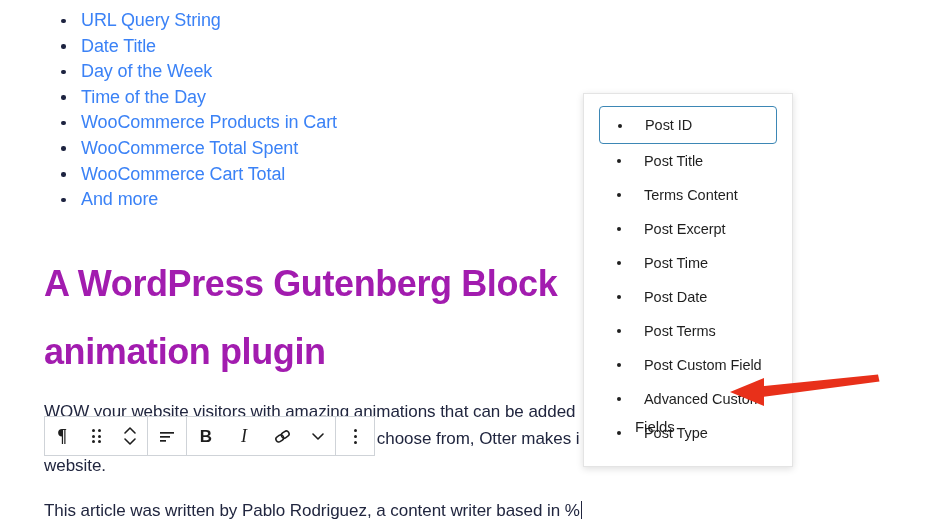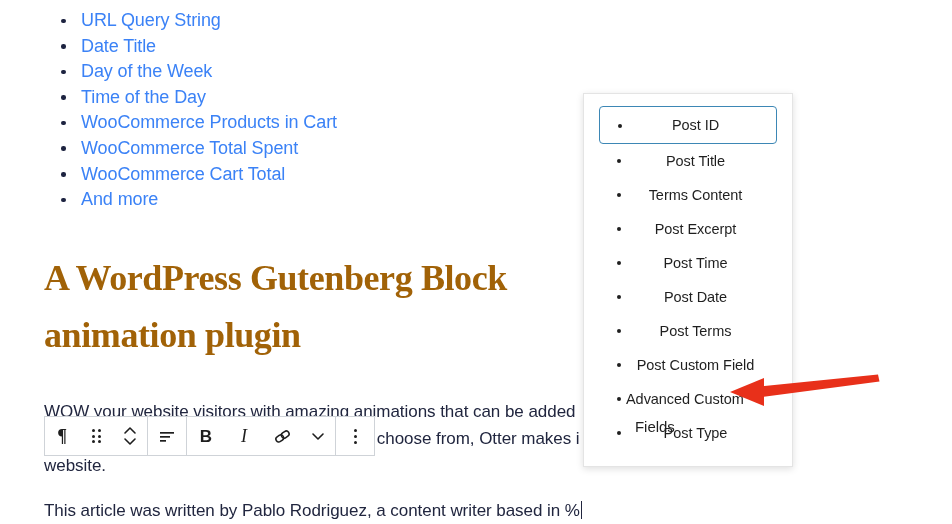--- a/index.html
+++ b/index.html
@@ -52,26 +52,25 @@
     background: #1d2340;
   }
 
   .post-heading {
     margin: 0;
     position: absolute;
     left: 0;
     top: 242px;
     width: 610px;
     font-size: 36px;
-    line-height: 57px;
+    line-height: 68px;
     font-weight: bold;
-    color: #a16207;
+    color: #a21caf;
     letter-spacing: -0.4px;
     white-space: pre-wrap;
-    font-family: Liberation Serif, serif;
   }
 
   .body-para {
     position: absolute;
     left: 0;
     width: 556px;
     font-size: 17px;
     line-height: 27px;
     color: #21263f;
     letter-spacing: -0.05px;
@@ -190,27 +189,26 @@
     margin: 0;
     padding: 0;
     position: relative;
   }
   .dd-item {
     position: relative;
     font-size: 14.5px;
     line-height: 21px;
     color: #1f1f1f;
     letter-spacing: -0.05px;
-    padding: 0 12px 0 27px;
+    padding: 0 12px 0 45px;
     height: 34px;
     display: flex;
     align-items: center;
     box-sizing: border-box;
     margin: 0 15px;
-    justify-content: center;
   }
   .dd-item .dd-bullet {
     position: absolute;
     left: 18px;
     top: 15px;
     width: 4px;
     height: 4px;
     border-radius: 50%;
     background: #1f1f1f;
   }

